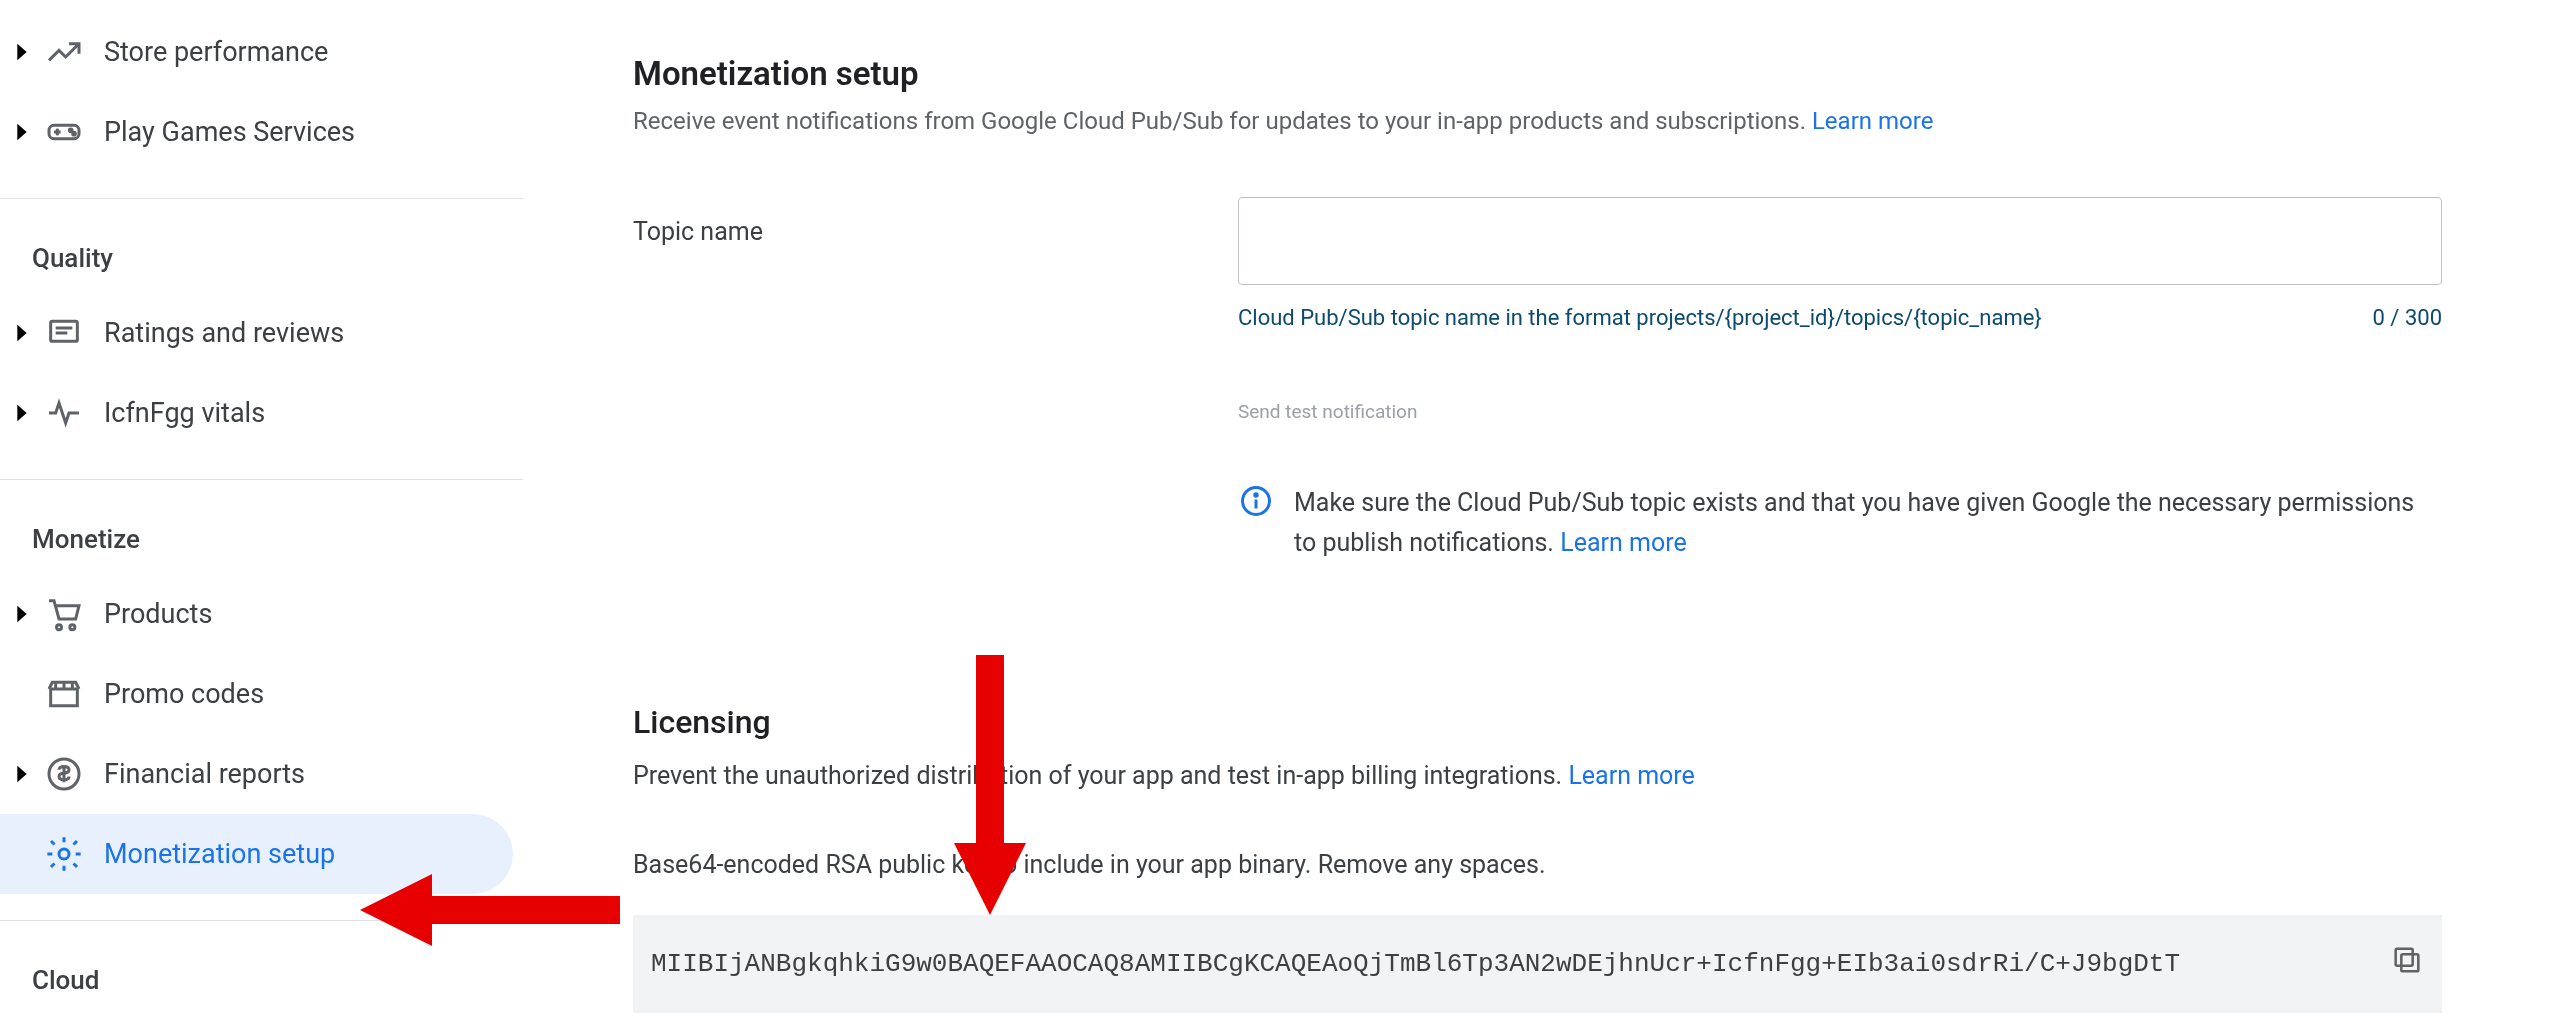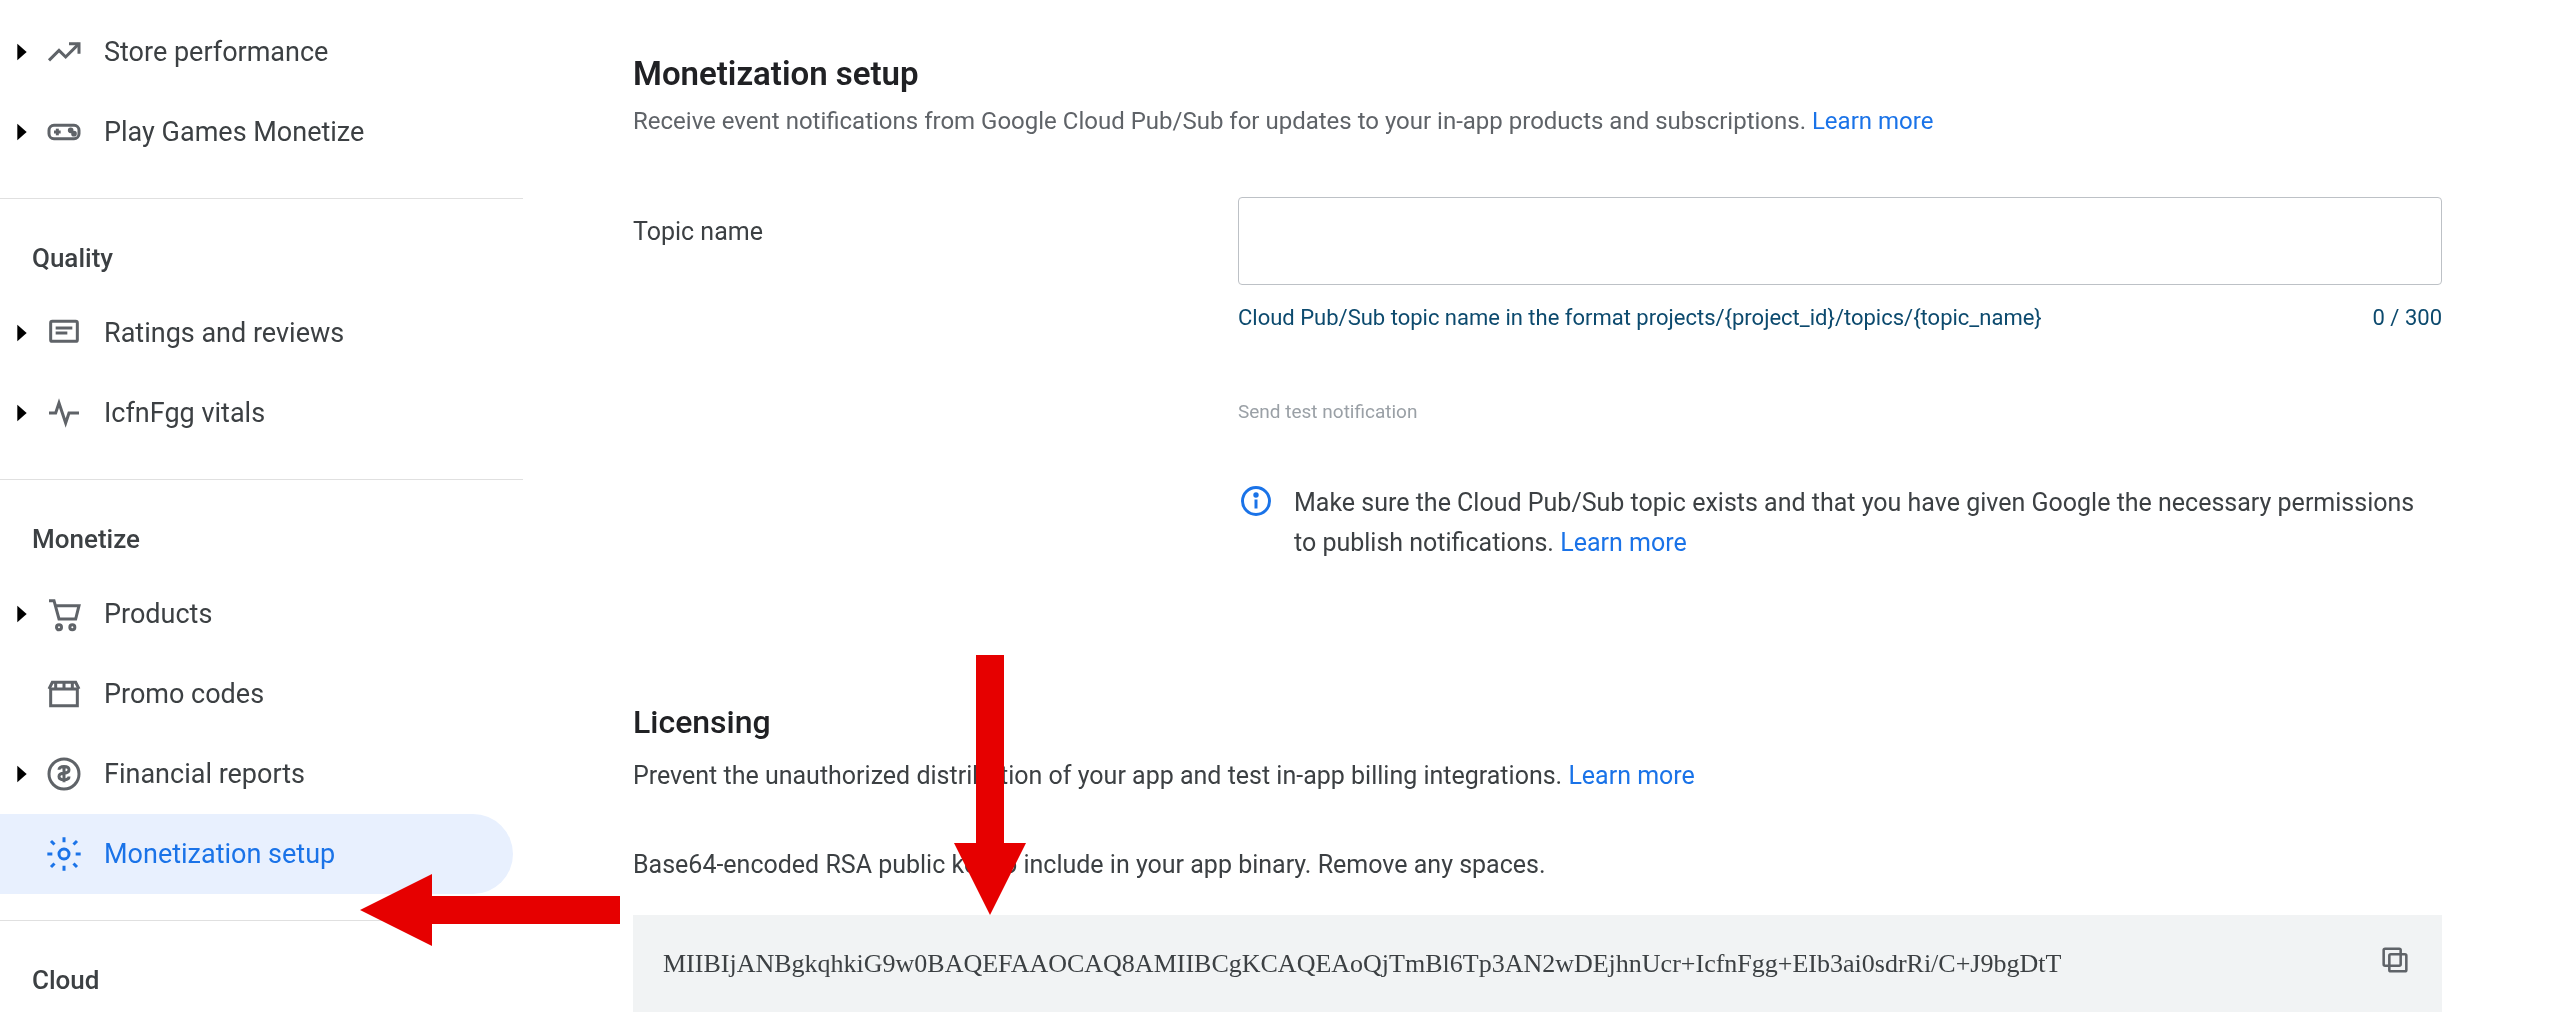--- a/index.html
+++ b/index.html
@@ -174,22 +174,22 @@
     color: #3c4043;
     margin: 0 0 60px 0;
   }
   .rsa-label {
     font-size: 25px;
     color: #3c4043;
     margin: 40px 0 36px 0;
   }
   .key-box {
     background: #f1f3f4;
-    padding: 28px 30px;
-    font-family: Liberation Serif, serif;
+    padding: 28px 18px;
+    font-family: Liberation Mono, monospace;
     font-size: 26px;
     color: #3c4043;
     display: flex;
     align-items: center;
     justify-content: space-between;
   }
   .key-text {
     white-space: nowrap;
     overflow: hidden;
   }
@@ -256,21 +256,21 @@
         </span>
       <span class="nav-icon">
           <svg viewBox="0 0 24 24">
             <rect x="3" y="8" width="18" height="8" rx="3"></rect>
             <line x1="8" y1="10" x2="8" y2="14"></line>
             <line x1="6" y1="12" x2="10" y2="12"></line>
             <circle cx="16" cy="11" r="0.8" fill="#5f6368"></circle>
             <circle cx="18" cy="13" r="0.8" fill="#5f6368"></circle>
           </svg>
         </span>
-      <span class="nav-label">Play Games Monetize</span>
+      <span class="nav-label">Play Games Services</span>
     </div>
 
     <div class="divider"></div>
     <div class="nav-header">Quality</div>
 
     <div class="nav-item">
       <span class="chevron-slot">
           <svg viewBox="0 0 24 24">
             <path d="M8 5l8 7-8 7z"></path>
           </svg>

